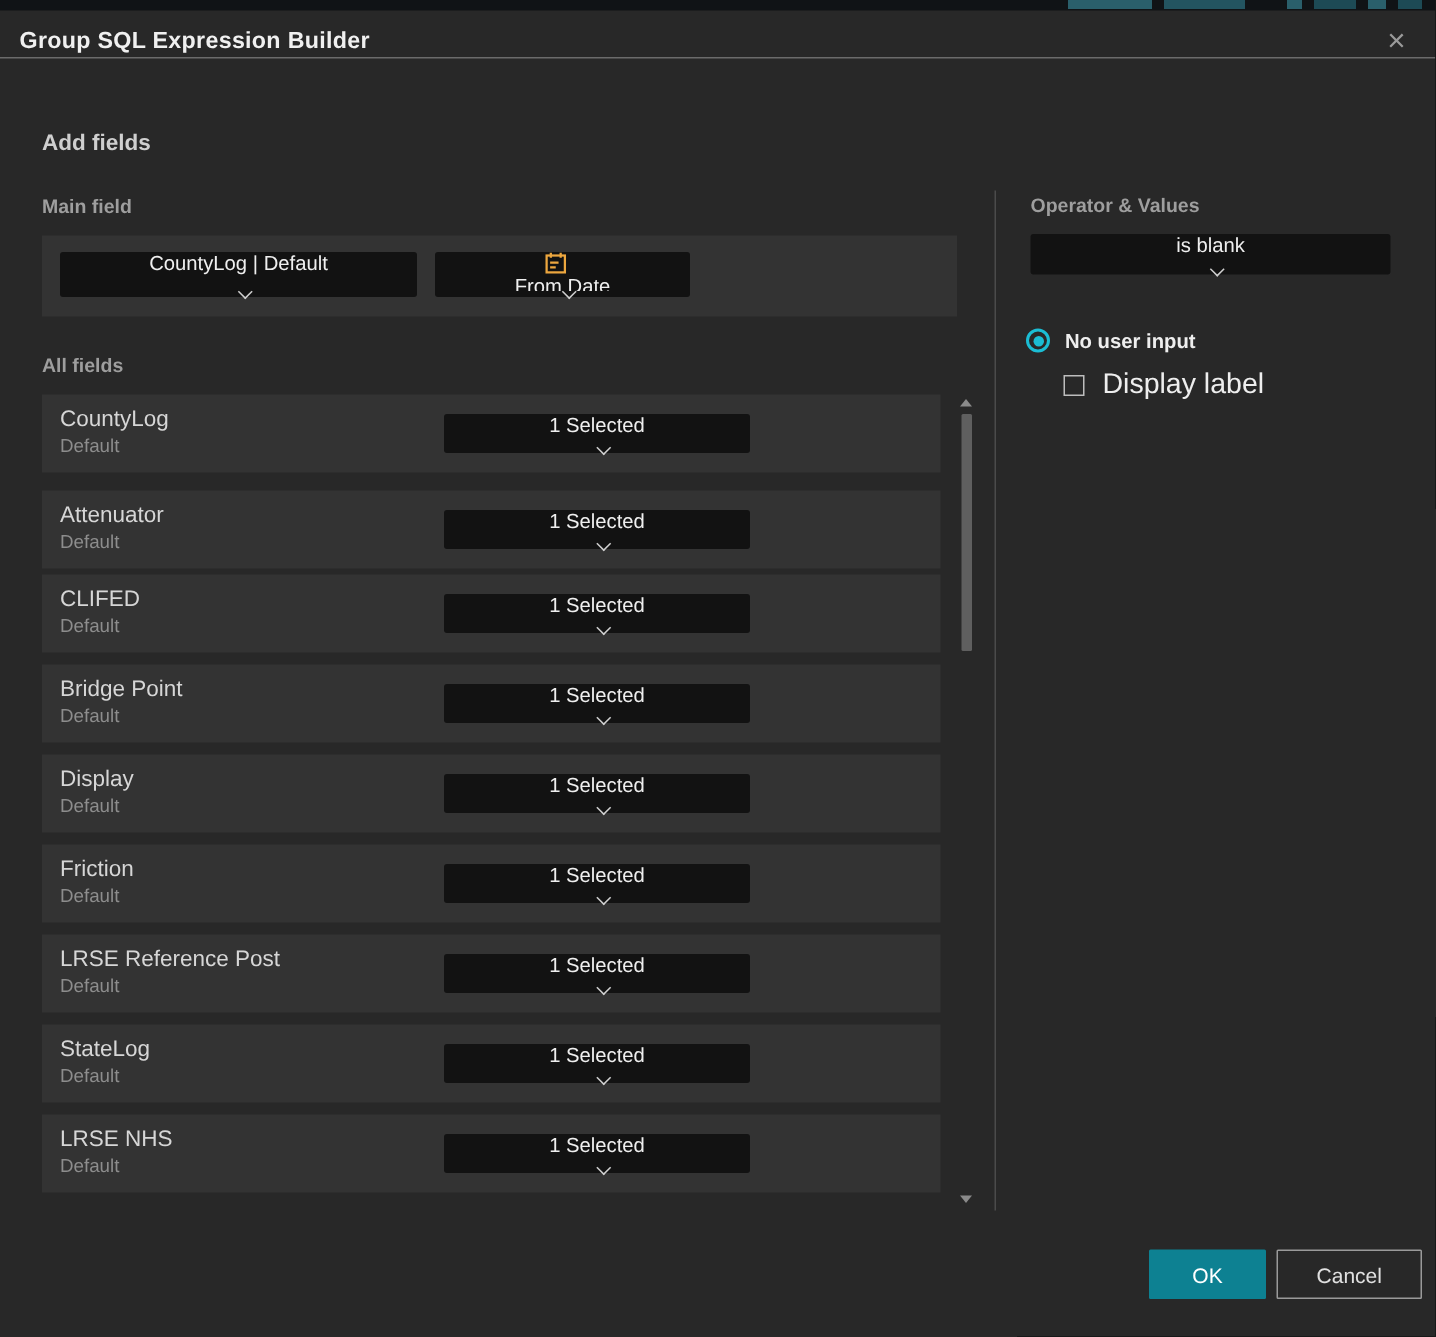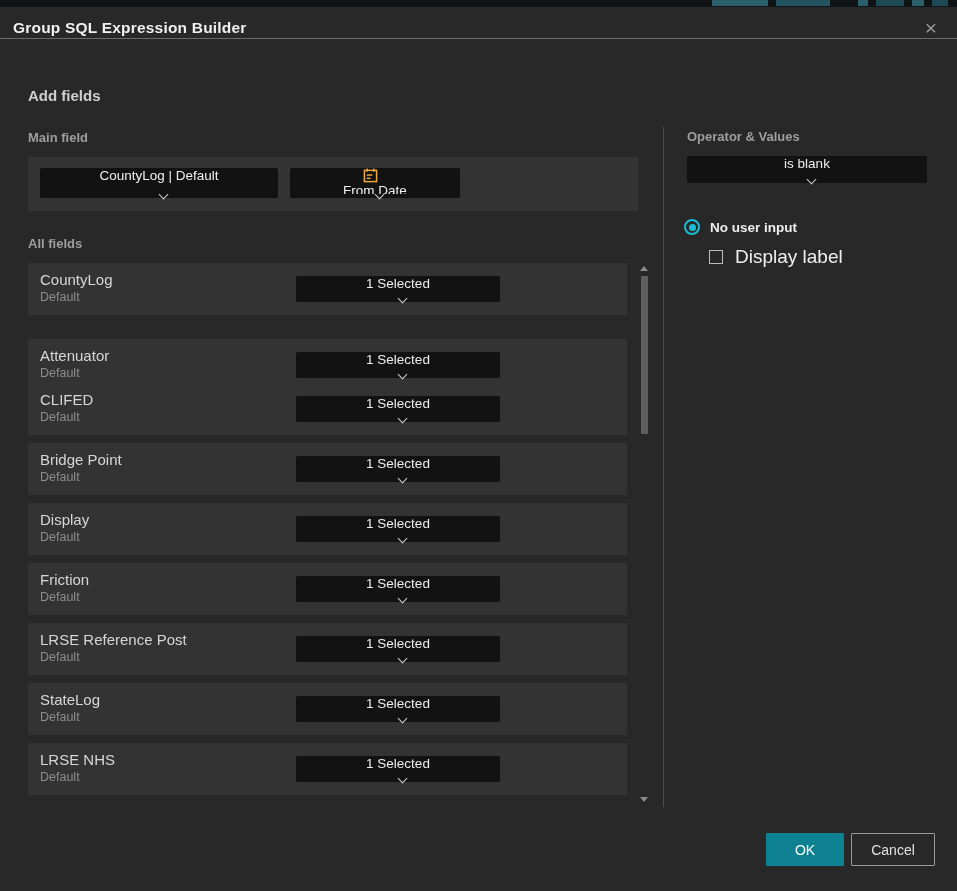--- a/index.html
+++ b/index.html
@@ -50,21 +50,21 @@
   .radio .dot{position:absolute;left:50%;top:50%;width:7px;height:7px;margin:-3.5px 0 0 -3.5px;border-radius:50%;background:#1bbdd4;}
   .radio-label{margin-left:10px;font-size:13.5px;color:#eeeeee;}
 
   .check-wrap{position:absolute;left:709px;top:239px;display:flex;align-items:center;cursor:pointer;}
   .checkbox{width:14px;height:14px;border:1.5px solid #bdbdbd;background:transparent;flex:none;}
   .check-label{margin-left:12px;font-size:19px;color:#eeeeee;}
 
   
   .btn{position:absolute;top:826px;height:33px;font-size:14px;display:flex;align-items:center;justify-content:center;cursor:pointer;border-radius:1px;}
   .btn-ok{left:766px;width:78px;background:#0d8192;color:#ffffff;}
-  .btn-cancel{left:851px;width:84px;background:transparent;border:1px solid #9a9a9a;color:#e0e0e0;}
+  .btn-cancel{left:851px;width:97px;background:transparent;border:1px solid #9a9a9a;color:#e0e0e0;}
 </style>
 </head>
 <body>
 
 <div id="stage">
 
   <div class="bg-strip">
     <div class="bg-frag" style="left:712px;width:56px;background:#2a5f6b;"></div>
     <div class="bg-frag" style="left:776px;width:54px;background:#235460;"></div>
     <div class="bg-frag" style="left:858px;width:10px;background:#2a5f6b;"></div>
@@ -106,21 +106,21 @@
     <div class="rows" id="rows-container">
       <div class="row" style="top: 256px;">
         <div class="row-name">CountyLog</div>
         <div class="row-sub">Default</div>
         <div class="dd row-dd">
           <span class="label row-selected">1 Selected</span>
           <span class="chev"></span>
         </div>
       </div>
 
-      <div class="row" style="top: 332px;">
+      <div class="row" style="top: 320px;">
         <div class="row-name">Attenuator</div>
         <div class="row-sub">Default</div>
         <div class="dd row-dd">
           <span class="label row-selected">1 Selected</span>
           <span class="chev"></span>
         </div>
       </div>
 
       <div class="row" style="top: 376px;">
         <div class="row-name">CLIFED</div>

